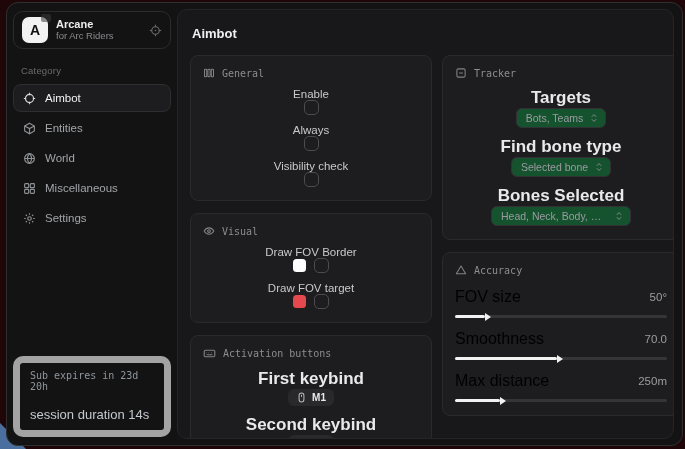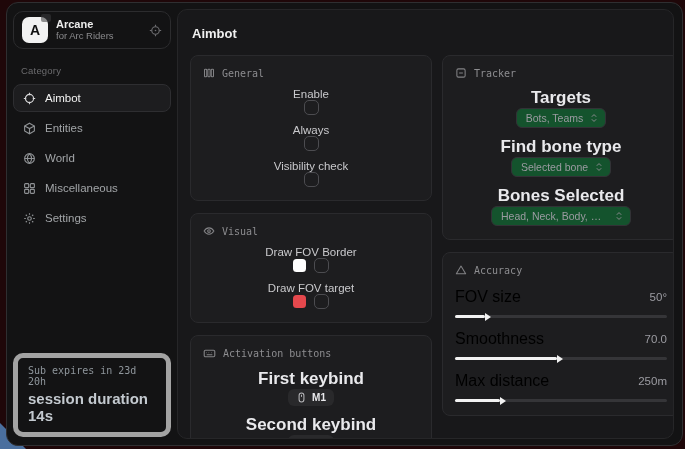--- a/index.html
+++ b/index.html
@@ -39,24 +39,24 @@
   .nav { display:flex; flex-direction:column; gap:2px; }
   .nav-item {
     display:flex; align-items:center; gap:9px; height:28px; padding:0 9px;
     border-radius:8px; color:#a2a5a8; font-size:11.5px; border:1px solid transparent;
     cursor:pointer;
   }
   .nav-item .nicon { display:flex; color:#8e9194; }
   .nav-item.active { background:#1d1d1f; border-color:#2e2e31; color:#f2f2f2; }
   .nav-item.active .nicon { color:#d8d8da; }
   .side-footer {
-    margin-top:auto; border:5px solid #a3a3a3; border-radius:10px; padding:7px 10px 8px;
+    margin-top:auto; border:7px solid #a3a3a3; border-radius:10px; padding:7px 10px 8px;
   }
   .side-footer .l1 { font-family:"DejaVu Sans Mono", monospace; font-size:10px; color:#8f969c; }
-  .side-footer .l2 { font-size:15px; font-weight:bold; color:#c3c9cf; margin-top:3px; }
+  .side-footer .l2 { font-size:13px; font-weight:normal; color:#c3c9cf; margin-top:15px; }
   
   .main {
     flex:1; margin:6px 8px 6px 0; background:#18181a;
     border:1px solid #262628; border-radius:10px; padding:12px 10px 12px 12px;
     overflow:hidden;
   }
   .page-title { font-size:13px; font-weight:bold; color:#f0f0f0; margin:4px 0 14px 2px; }
   .cols { display:flex; gap:10px; align-items:flex-start; }
   .col-left  { width:242px; flex:0 0 242px; display:flex; flex-direction:column; gap:12px; }
   .col-right { width:238px; flex:0 0 238px; display:flex; flex-direction:column; gap:12px; }

